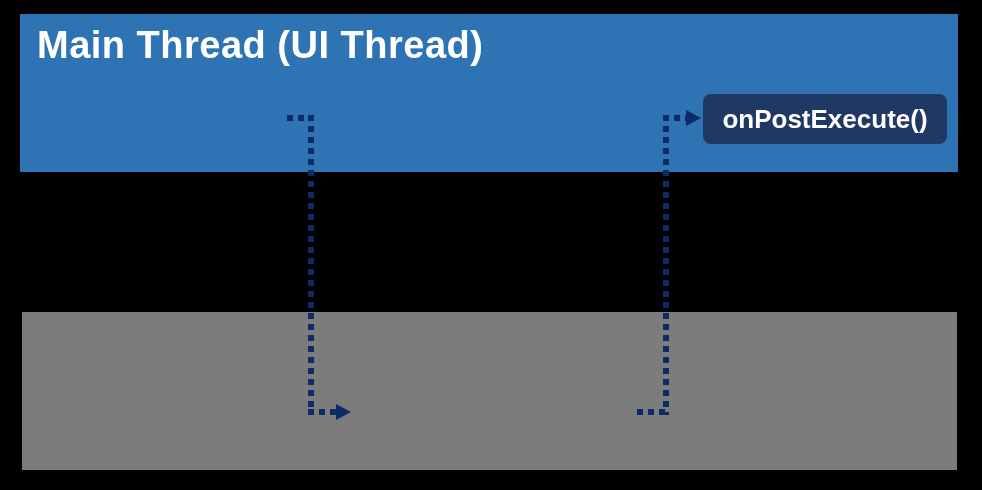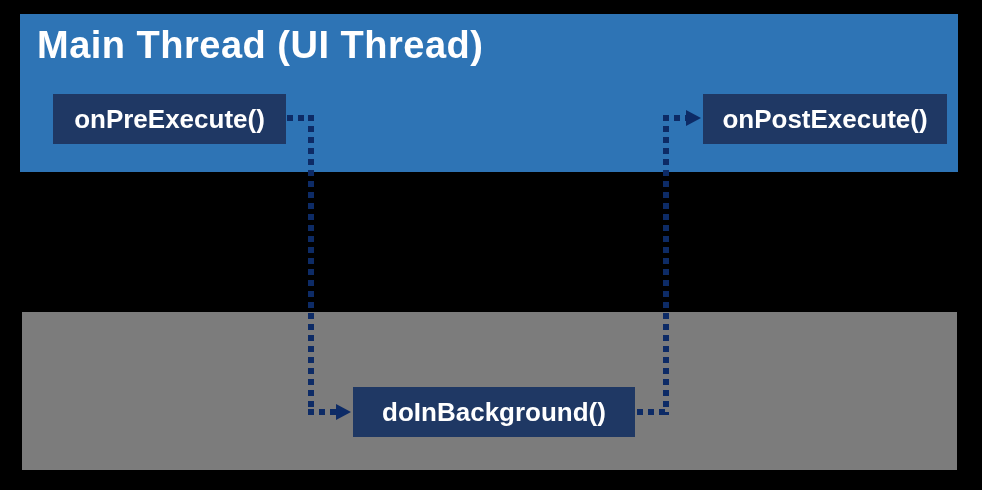--- a/index.html
+++ b/index.html
@@ -44,21 +44,21 @@
   .node {
     position: absolute;
     display: flex; align-items: center; justify-content: center;
     background: var(--node);
     color: var(--text);
     font-weight: bold;
     font-size: 26px;
     white-space: nowrap;
   }
   .node-pre  { left: 53px;  top: 94px;  width: 233px; height: 50px; }
-  .node-post { left: 703px; top: 94px;  width: 244px; height: 50px; }
+  .node-post { left: 703px; top: 94px;  width: 244px; height: 50px; border-radius: 8px; }
   .node-bg   { left: 353px; top: 387px; width: 282px; height: 50px; }
   .dots-h {
     position: absolute; height: 6px;
     background-image: repeating-linear-gradient(90deg, var(--connector) 0 6px, transparent 6px 11px);
   }
   .dots-v {
     position: absolute; width: 6px;
     background-image: repeating-linear-gradient(180deg, var(--connector) 0 6px, transparent 6px 11px);
   }
   .arrow-right {
@@ -91,17 +91,15 @@
   <div class="dots-h e1-h1"></div>
   <div class="dots-v e1-v"></div>
   <div class="dots-h e1-h2"></div>
   <div class="arrow-right e1-a"></div>
 
   <div class="dots-h e2-h1"></div>
   <div class="dots-v e2-v"></div>
   <div class="dots-h e2-h2"></div>
   <div class="arrow-right e2-a"></div>
 
-  <div class="node node-pre">onPreExecute()</div>
-  <div class="node node-bg">doInBackground()</div>
   <div class="node node-post">onPostExecute()</div>
 
 </div>
 
 </body></html>

